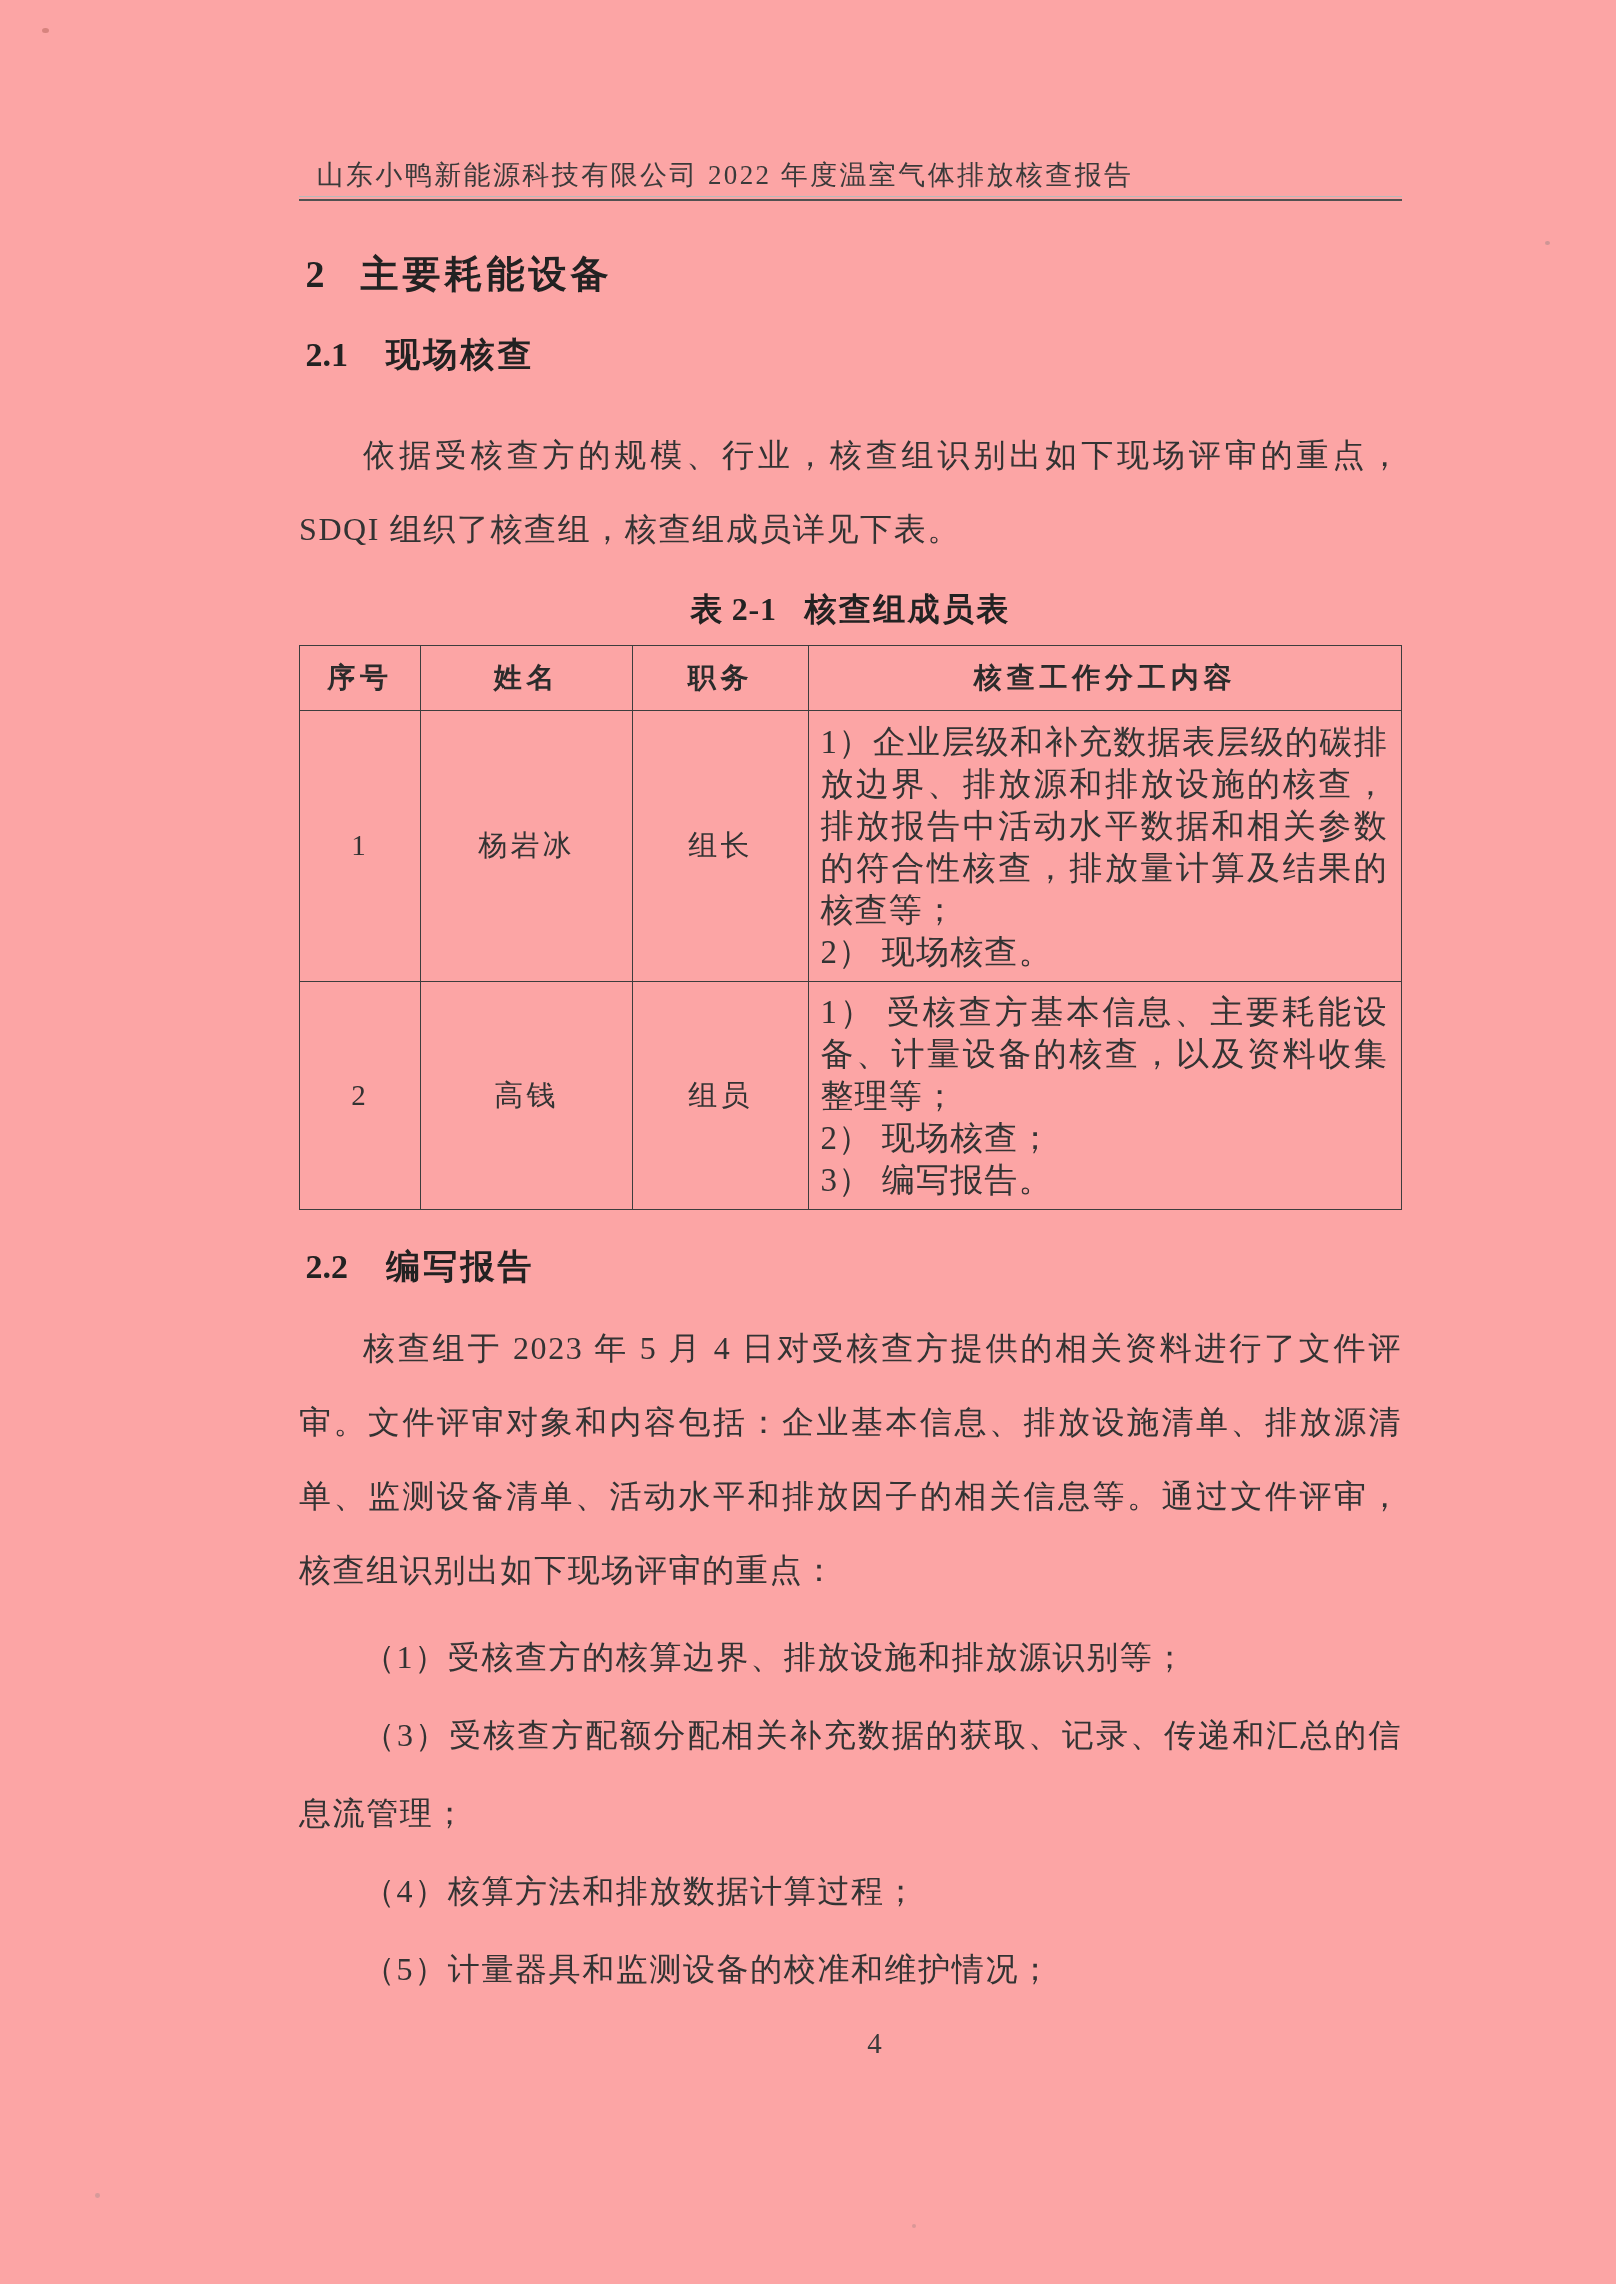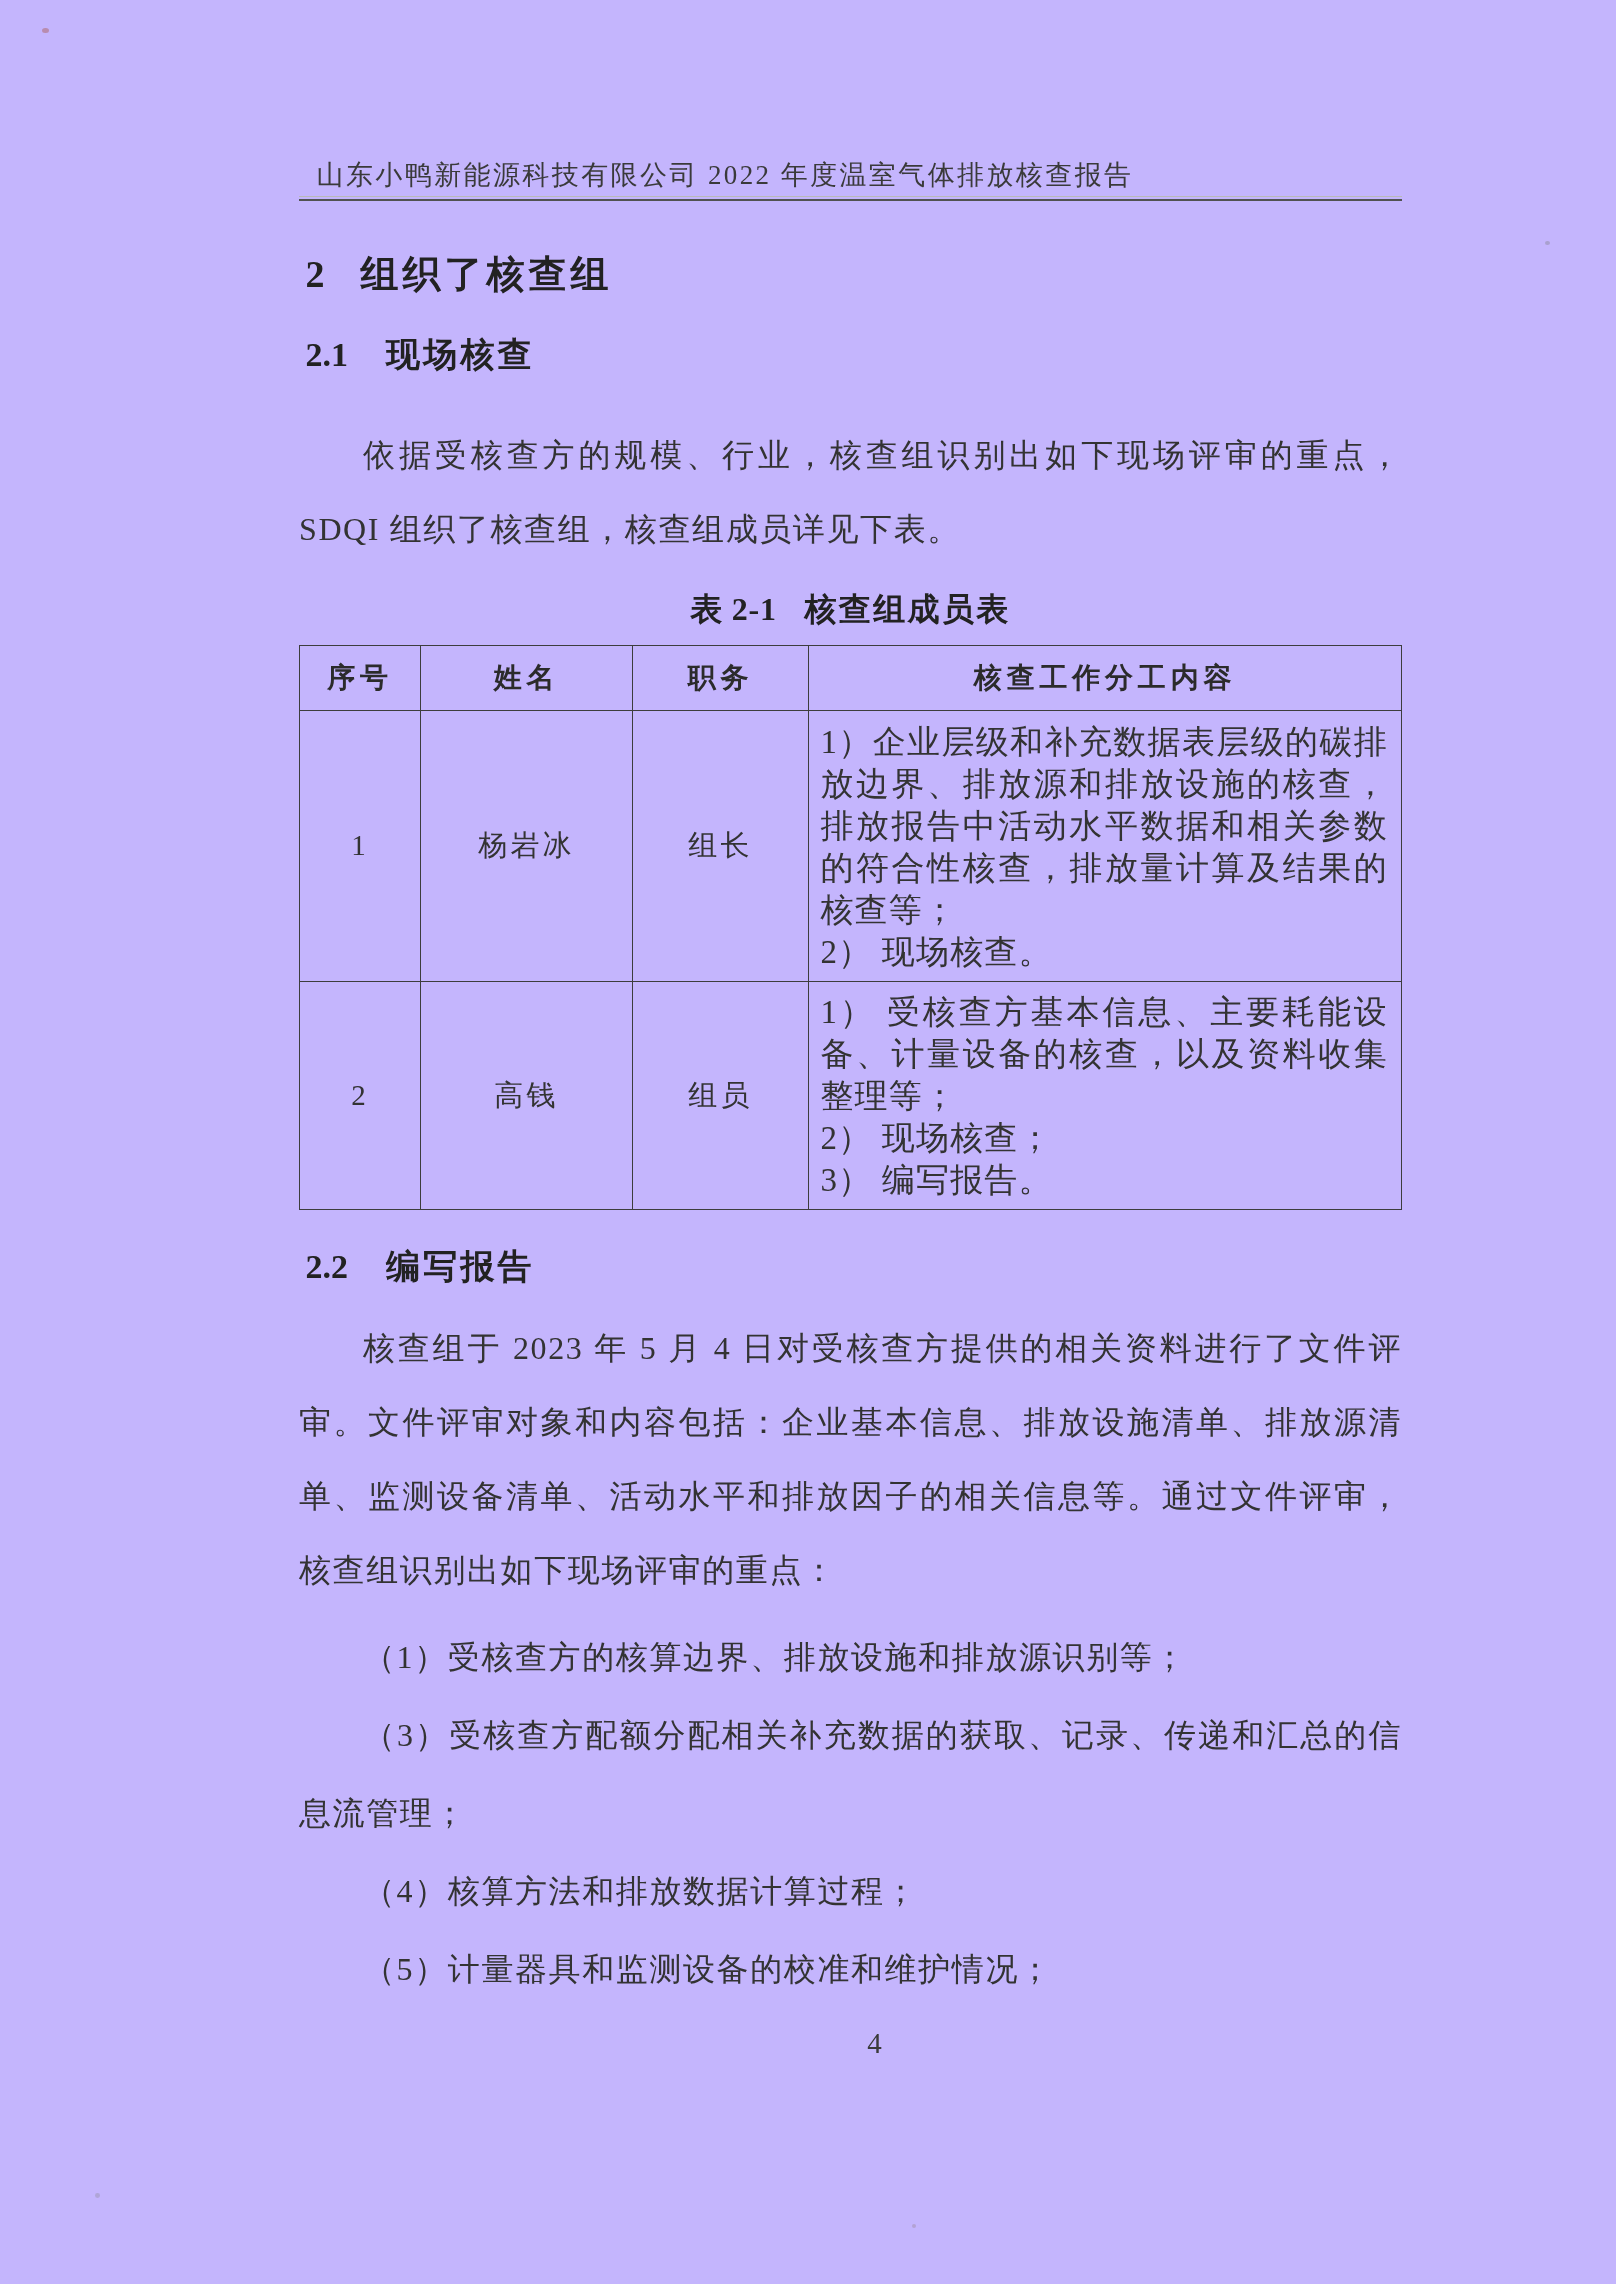--- a/index.html
+++ b/index.html
@@ -1,19 +1,19 @@
 <!DOCTYPE html>
 <html style="font-size:13px"><head>
 <meta charset="utf-8">
 <style>
   html,body{margin:0;padding:0;background:#ffffff;}
   .page{
     position:relative;
     width:1616px;height:2284px;
-    background:#c4b5fd;
+    background:#fca5a5;
     color:#2d2d2d;
     font-family:"Liberation Serif","DejaVu Serif",serif;
     overflow:hidden;
   }
   .content{margin:0 214px 0 299px;}
 
   .doc-header{
     padding-top:158px;
     text-align:center;
     padding-right:251px;
@@ -124,21 +124,21 @@
   <div class="speck s2"></div>
   <div class="speck s3"></div>
   <div class="speck s4"></div>
 
   <div class="content">
 
     <div class="doc-header">山东小鸭新能源科技有限公司 2022 年度温室气体排放核查报告</div>
     <div class="header-rule"></div>
 
     <div class="h-main">
-      <span class="sec-num">2</span><span>组织了核查组</span>
+      <span class="sec-num">2</span><span>主要耗能设备</span>
     </div>
 
     <div class="h-sub">
       <span class="sec-num">2.1</span><span>现场核查</span>
     </div>
 
     <p class="para">依据受核查方的规模、行业，核查组识别出如下现场评审的重点，SDQI 组织了核查组，核查组成员详见下表。</p>
 
     <div class="tbl-caption">
       <span class="cap-label">表 2-1</span><span>核查组成员表</span>

